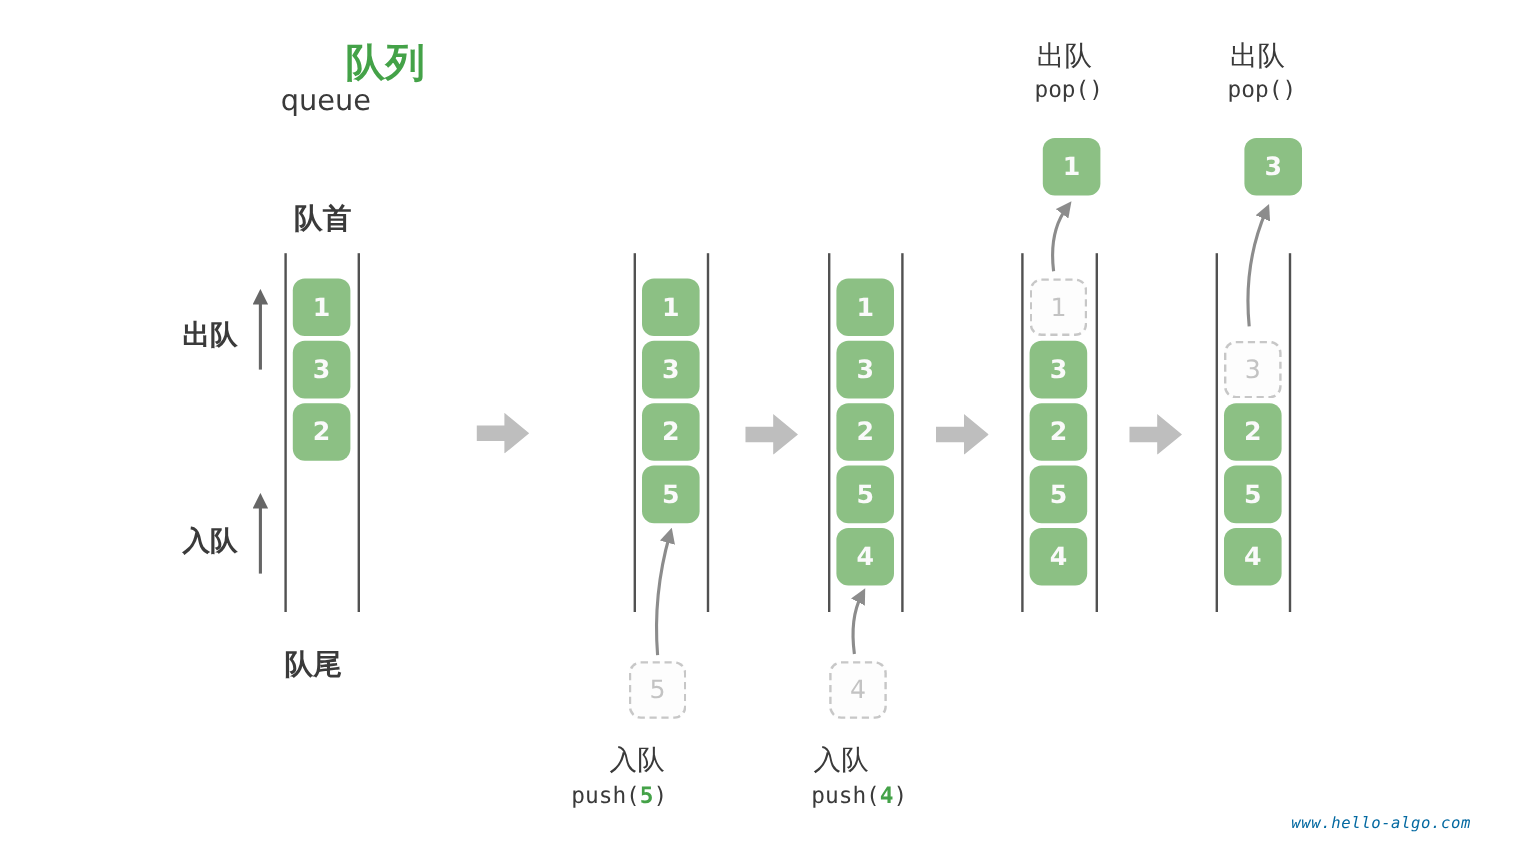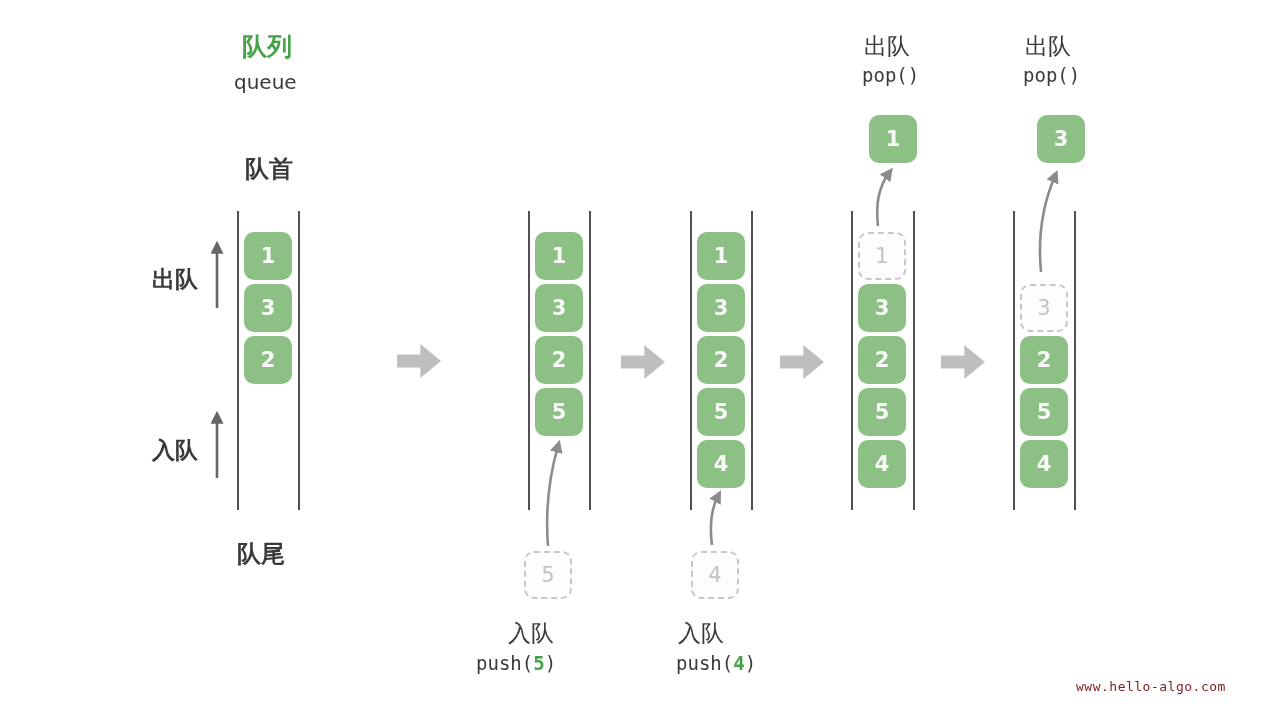--- a/index.html
+++ b/index.html
@@ -3,22 +3,22 @@
 <meta charset="utf-8">
 <style>
   html,body { margin:0; padding:0; background:#ffffff; }
   .canvas {
     position:relative; width:1280px; height:720px; background:#ffffff;
     font-family:"DejaVu Sans","Liberation Sans",sans-serif; overflow:hidden;
   }
   .abs { position:absolute; }
 
   
-  .title-zh { font-size:25px; font-weight:bold; color:#44A248; }
-  .title-en { font-size:20px; color:#3A3A3A; }
+  .title-zh { font-size:33px; font-weight:bold; color:#44A248;margin-left:46px; }
+  .title-en { font-size:24px; color:#3A3A3A; }
   .cjk-label { font-size:23px; font-weight:600; color:#3A3A3A; white-space:nowrap; }
   .mono { font-family:"DejaVu Sans Mono","Liberation Mono",monospace; }
   .op-call { font-size:19px; color:#3A3A3A; white-space:nowrap; }
   .op-arg { color:#44A248; font-weight:bold; }
 
   
   .rail { position:absolute; width:2px; height:299px; top:211px; background:#515151; }
 
   
   .qbox {
@@ -31,33 +31,33 @@
     background:#FDFDFD; border:2px dashed #C7C7C7; color:#C3C3C3;
     line-height:44px; font-weight:normal;
   }
 
   
   .block-arrow {
     position:absolute; width:44px; height:34px; background:#BEBEBE;
     clip-path: polygon(0 31%, 53% 31%, 53% 0, 100% 50%, 53% 100%, 53% 69%, 0 69%);
   }
 
-  .watermark { font-size:13px; color:#7f1d1d; letter-spacing:0.5px; }
+  .watermark { font-size:13px; color:#0369a1; letter-spacing:0.5px;font-style:italic; }
 
   svg.arrow { position:absolute; overflow:visible; }
 </style>
 </head>
 <body>
 
 <div class="canvas">
 
   <div class="abs title-zh" style="left:242px; top:30px;">队列</div>
   <div class="abs title-en" style="left:234px; top:70px;">queue</div>
 
-  <div class="abs cjk-label" style="left:245px; top:153px; font-size:24px;">队首</div>
+  <div class="abs cjk-label" style="left:245px; top:166px; font-size:24px;">队首</div>
   <div class="abs cjk-label" style="left:237px; top:538px; font-size:24px;">队尾</div>
 
   <div class="abs cjk-label" style="left:152px; top:264px;">出队</div>
   <svg class="arrow" style="left:206px; top:234px;" width="22" height="78">
     <defs>
         <marker id="m1" viewBox="0 0 10 10" refX="6" refY="5" markerWidth="5" markerHeight="5" orient="auto">
           <path d="M0,0 L10,5 L0,10 z" fill="#666666"></path>
         </marker>
       </defs>
     <path d="M 11 74 L 11 12" stroke="#666666" stroke-width="2.6" fill="none" marker-end="url(#m1)"></path>

